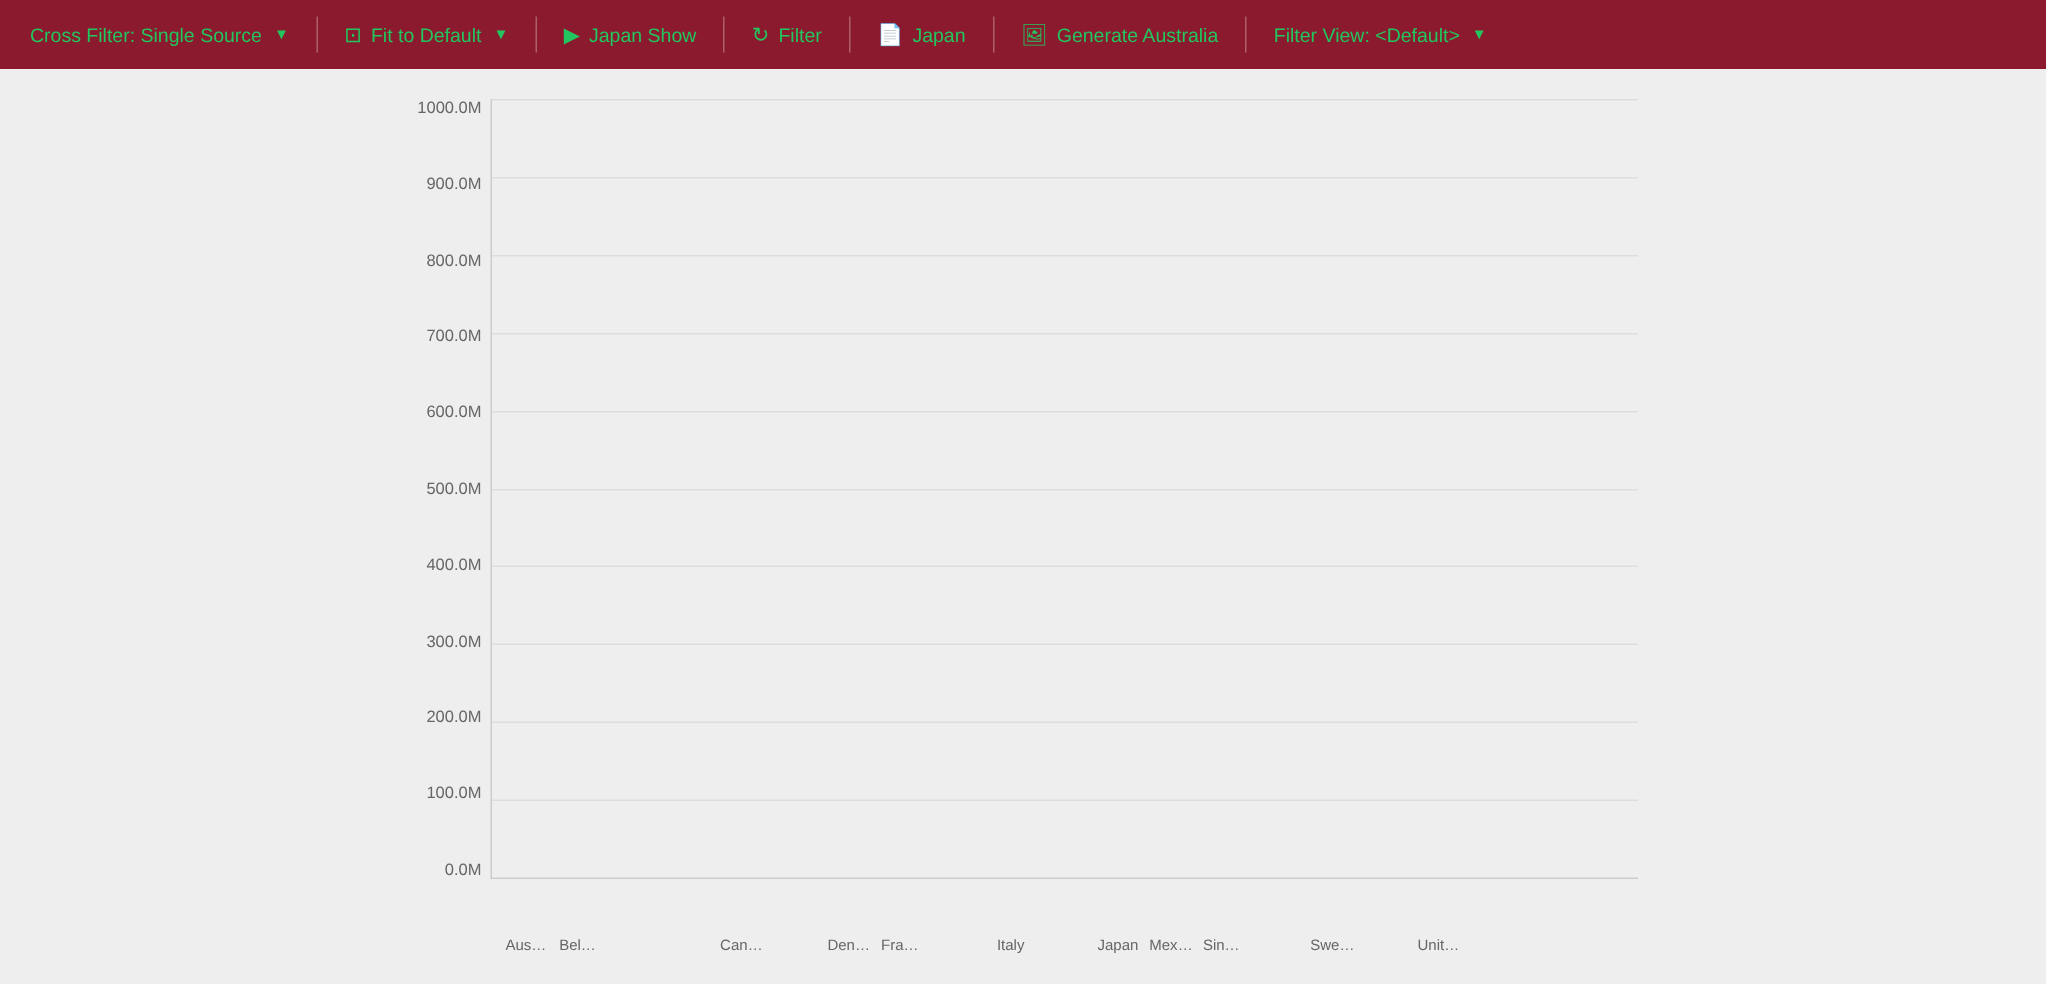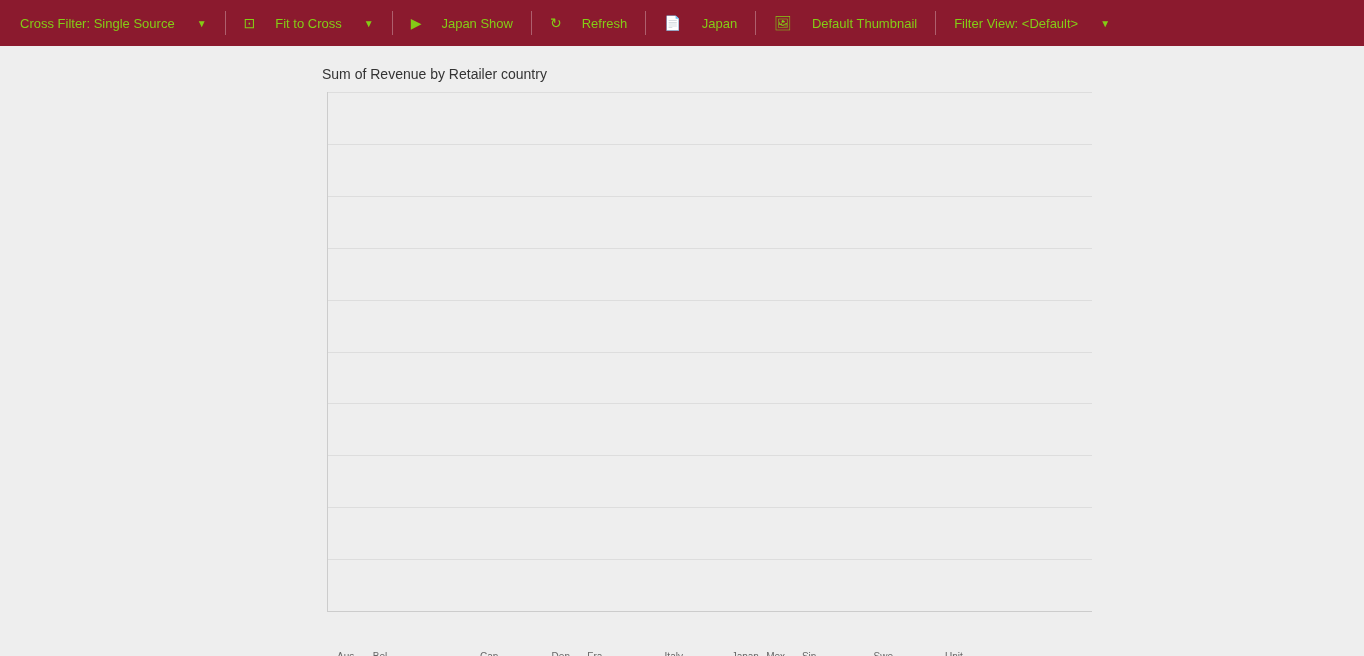--- a/index.html
+++ b/index.html
@@ -11,26 +11,26 @@
       height: 46px;
       display: flex;
       align-items: center;
       padding: 0 10px;
       gap: 4px;
       color: white;
     }
     .toolbar-item {
       display: flex;
       align-items: center;
-      gap: 20px;
+      gap: 6px;
       padding: 4px 10px;
       cursor: pointer;
       border-radius: 3px;
       font-size: 13px;
-      color: #84cc16;
+      color: #22c55e;
       white-space: nowrap;
       user-select: none;
     }
     .toolbar-icon { font-size: 14px; }
     .toolbar-divider { width: 1px; height: 24px; background: rgba(255,255,255,0.3); margin: 0 4px; }
     .dropdown-arrow { font-size: 10px; margin-left: 2px; }
 
     
     #main {
       background: #eeeeee;
@@ -149,55 +149,68 @@
 <body>
 
 <div id="toolbar">
   <div class="toolbar-item">
     <span>Cross Filter: Single Source</span>
     <span class="dropdown-arrow">▼</span>
   </div>
   <div class="toolbar-divider"></div>
   <div class="toolbar-item">
     <span class="toolbar-icon">⊡</span>
-    <span>Fit to Cross</span>
+    <span>Fit to Default</span>
     <span class="dropdown-arrow">▼</span>
   </div>
   <div class="toolbar-divider"></div>
   <div class="toolbar-item">
     <span class="toolbar-icon">▶</span>
     <span>Japan Show</span>
   </div>
   <div class="toolbar-divider"></div>
   <div class="toolbar-item">
     <span class="toolbar-icon">↻</span>
-    <span>Refresh</span>
+    <span>Filter</span>
   </div>
   <div class="toolbar-divider"></div>
   <div class="toolbar-item">
     <span class="toolbar-icon">📄</span>
     <span>Japan</span>
   </div>
   <div class="toolbar-divider"></div>
   <div class="toolbar-item">
     <span class="toolbar-icon">🖼</span>
-    <span>Default Thumbnail</span>
+    <span>Generate Australia</span>
   </div>
   <div class="toolbar-divider"></div>
   <div class="toolbar-item">
     <span>Filter View: &lt;Default&gt;</span>
     <span class="dropdown-arrow">▼</span>
   </div>
 </div>
 
 <div id="main">
   <div id="chart-container">
-    <div id="chart-title">Sum of Revenue by Retailer country</div>
     <div id="chart-inner">
 
+      <div class="y-labels">
+
+      <span class="y-label">1000.0M</span>
+          <span class="y-label">900.0M</span>
+          <span class="y-label">800.0M</span>
+          <span class="y-label">700.0M</span>
+          <span class="y-label">600.0M</span>
+          <span class="y-label">500.0M</span>
+          <span class="y-label">400.0M</span>
+          <span class="y-label">300.0M</span>
+          <span class="y-label">200.0M</span>
+          <span class="y-label">100.0M</span>
+          <span class="y-label">0.0M</span>
+        </div>
 
       <div class="plot-area">
 
         <div class="grid-line" style="top: 0%;"></div>
         <div class="grid-line" style="top: 10%;"></div>
         <div class="grid-line" style="top: 20%;"></div>
         <div class="grid-line" style="top: 30%;"></div>
         <div class="grid-line" style="top: 40%;"></div>
         <div class="grid-line" style="top: 50%;"></div>
         <div class="grid-line" style="top: 60%;"></div>

